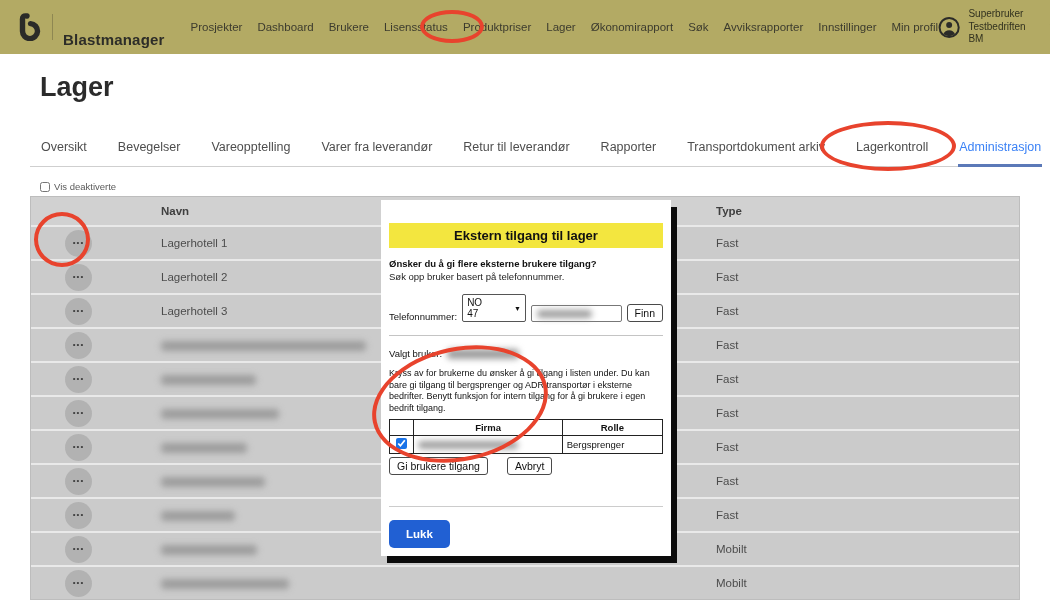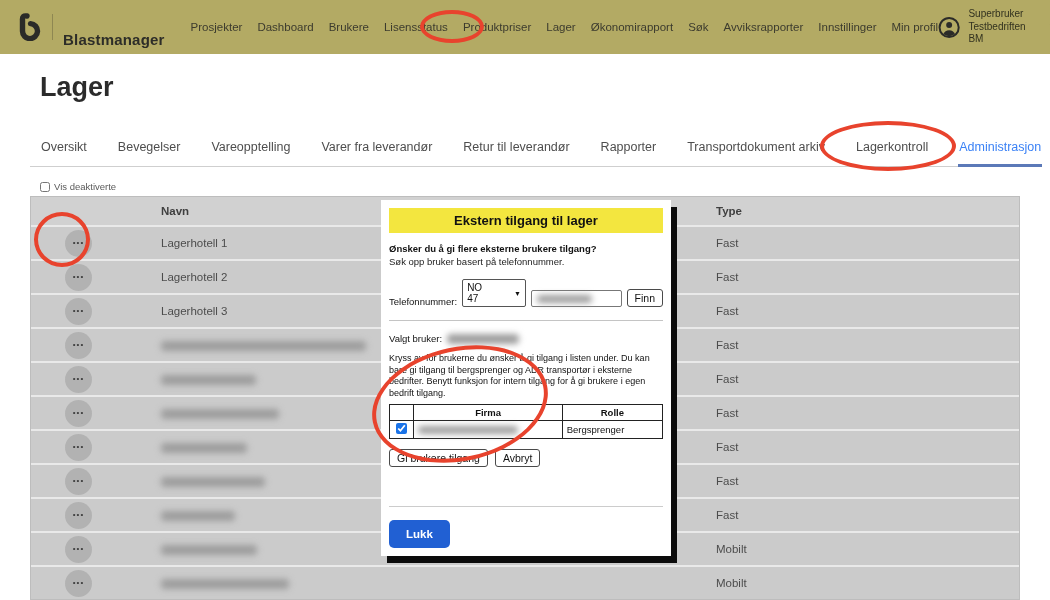--- a/index.html
+++ b/index.html
@@ -43,21 +43,21 @@
   .th { font-size:11.5px; font-weight:bold; color:#3f3f3f; }
   .td { font-size:11.5px; color:#4c4c4c; }
   .cell-actions { padding-left:34px; }
   .dots-btn { width:27px; height:27px; border-radius:50%; border:none; background:#b2b2b2;
               color:#3c3c3c; font-size:8px; letter-spacing:1px; cursor:pointer; line-height:1; }
   .redact { display:inline-block; height:10px; border-radius:4px; background:#9d9d9d;
             filter:blur(3px); vertical-align:middle; }
 
   
   .modal { position:absolute; left:381px; top:200px; width:290px; height:356px; background:#fff;
-           box-shadow:6px 7px 0 #0b0b0b; padding:8px 8px; z-index:5; }
+           box-shadow:6px 7px 0 #0b0b0b; padding:23px 8px; z-index:5; }
   .modal-header { background:#f3e63f; text-align:center; font-size:13px; font-weight:bold;
                   color:#111; padding:5px 0; }
   .m-question { font-size:9.5px; font-weight:bold; color:#111; margin-top:10px; }
   .m-hint { font-size:9.5px; color:#222; margin-top:2px; }
   .phone-row { display:flex; align-items:flex-end; gap:5px; margin-top:12px; }
   .m-label { font-size:9.5px; color:#111; }
   .fake-select { display:inline-flex; align-items:center; gap:19px; border:1px solid #555;
                  border-radius:2px; background:#fff; font-size:10px; color:#111;
                  padding:2px 4px; cursor:pointer; }
   .fake-select .arrow { font-size:7px; }
@@ -69,21 +69,21 @@
   .m-divider { border-top:1px solid #c4c4c4; margin-top:13px; }
   .valgt-row { margin-top:12px; font-size:9.5px; color:#111; display:flex; align-items:center; gap:5px; }
   .m-instructions { font-size:9px; color:#111; line-height:1.3; margin-top:9px; }
   .m-table { border-collapse:collapse; margin-top:4px; }
   .m-table th, .m-table td { border:1px solid #222; font-size:9.5px; color:#111; padding:2px 4px; }
   .m-table th { font-weight:bold; text-align:center; }
   .m-table .c-check { width:26px; text-align:center; }
   .m-table .c-firma { width:162px; }
   .m-table .c-rolle { width:112px; }
   .m-table input[type="checkbox"] { width:11px; height:11px; accent-color:#1a73e8; }
-  .m-btn-row { display:flex; gap:7px; margin-top:10px; }
+  .m-btn-row { display:flex; gap:19px; margin-top:3px; }
   .modal-footer { position:absolute; left:8px; right:8px; bottom:8px;
                   border-top:1px solid #cccccc; padding-top:13px; }
   .lukk-btn { background:#2160d3; color:#fff; font-weight:bold; font-size:11.5px;
               border:none; border-radius:5px; padding:8px 17px; cursor:pointer;
               font-family:"Liberation Sans", sans-serif; }
 
   
   .ann { position:absolute; border:4px solid #e8432d; border-radius:50%; z-index:9; pointer-events:none; }
   .ann-lager { left:420px; top:10px; width:64px; height:33px; }
   .ann-admin { left:820px; top:121px; width:136px; height:50px; }

